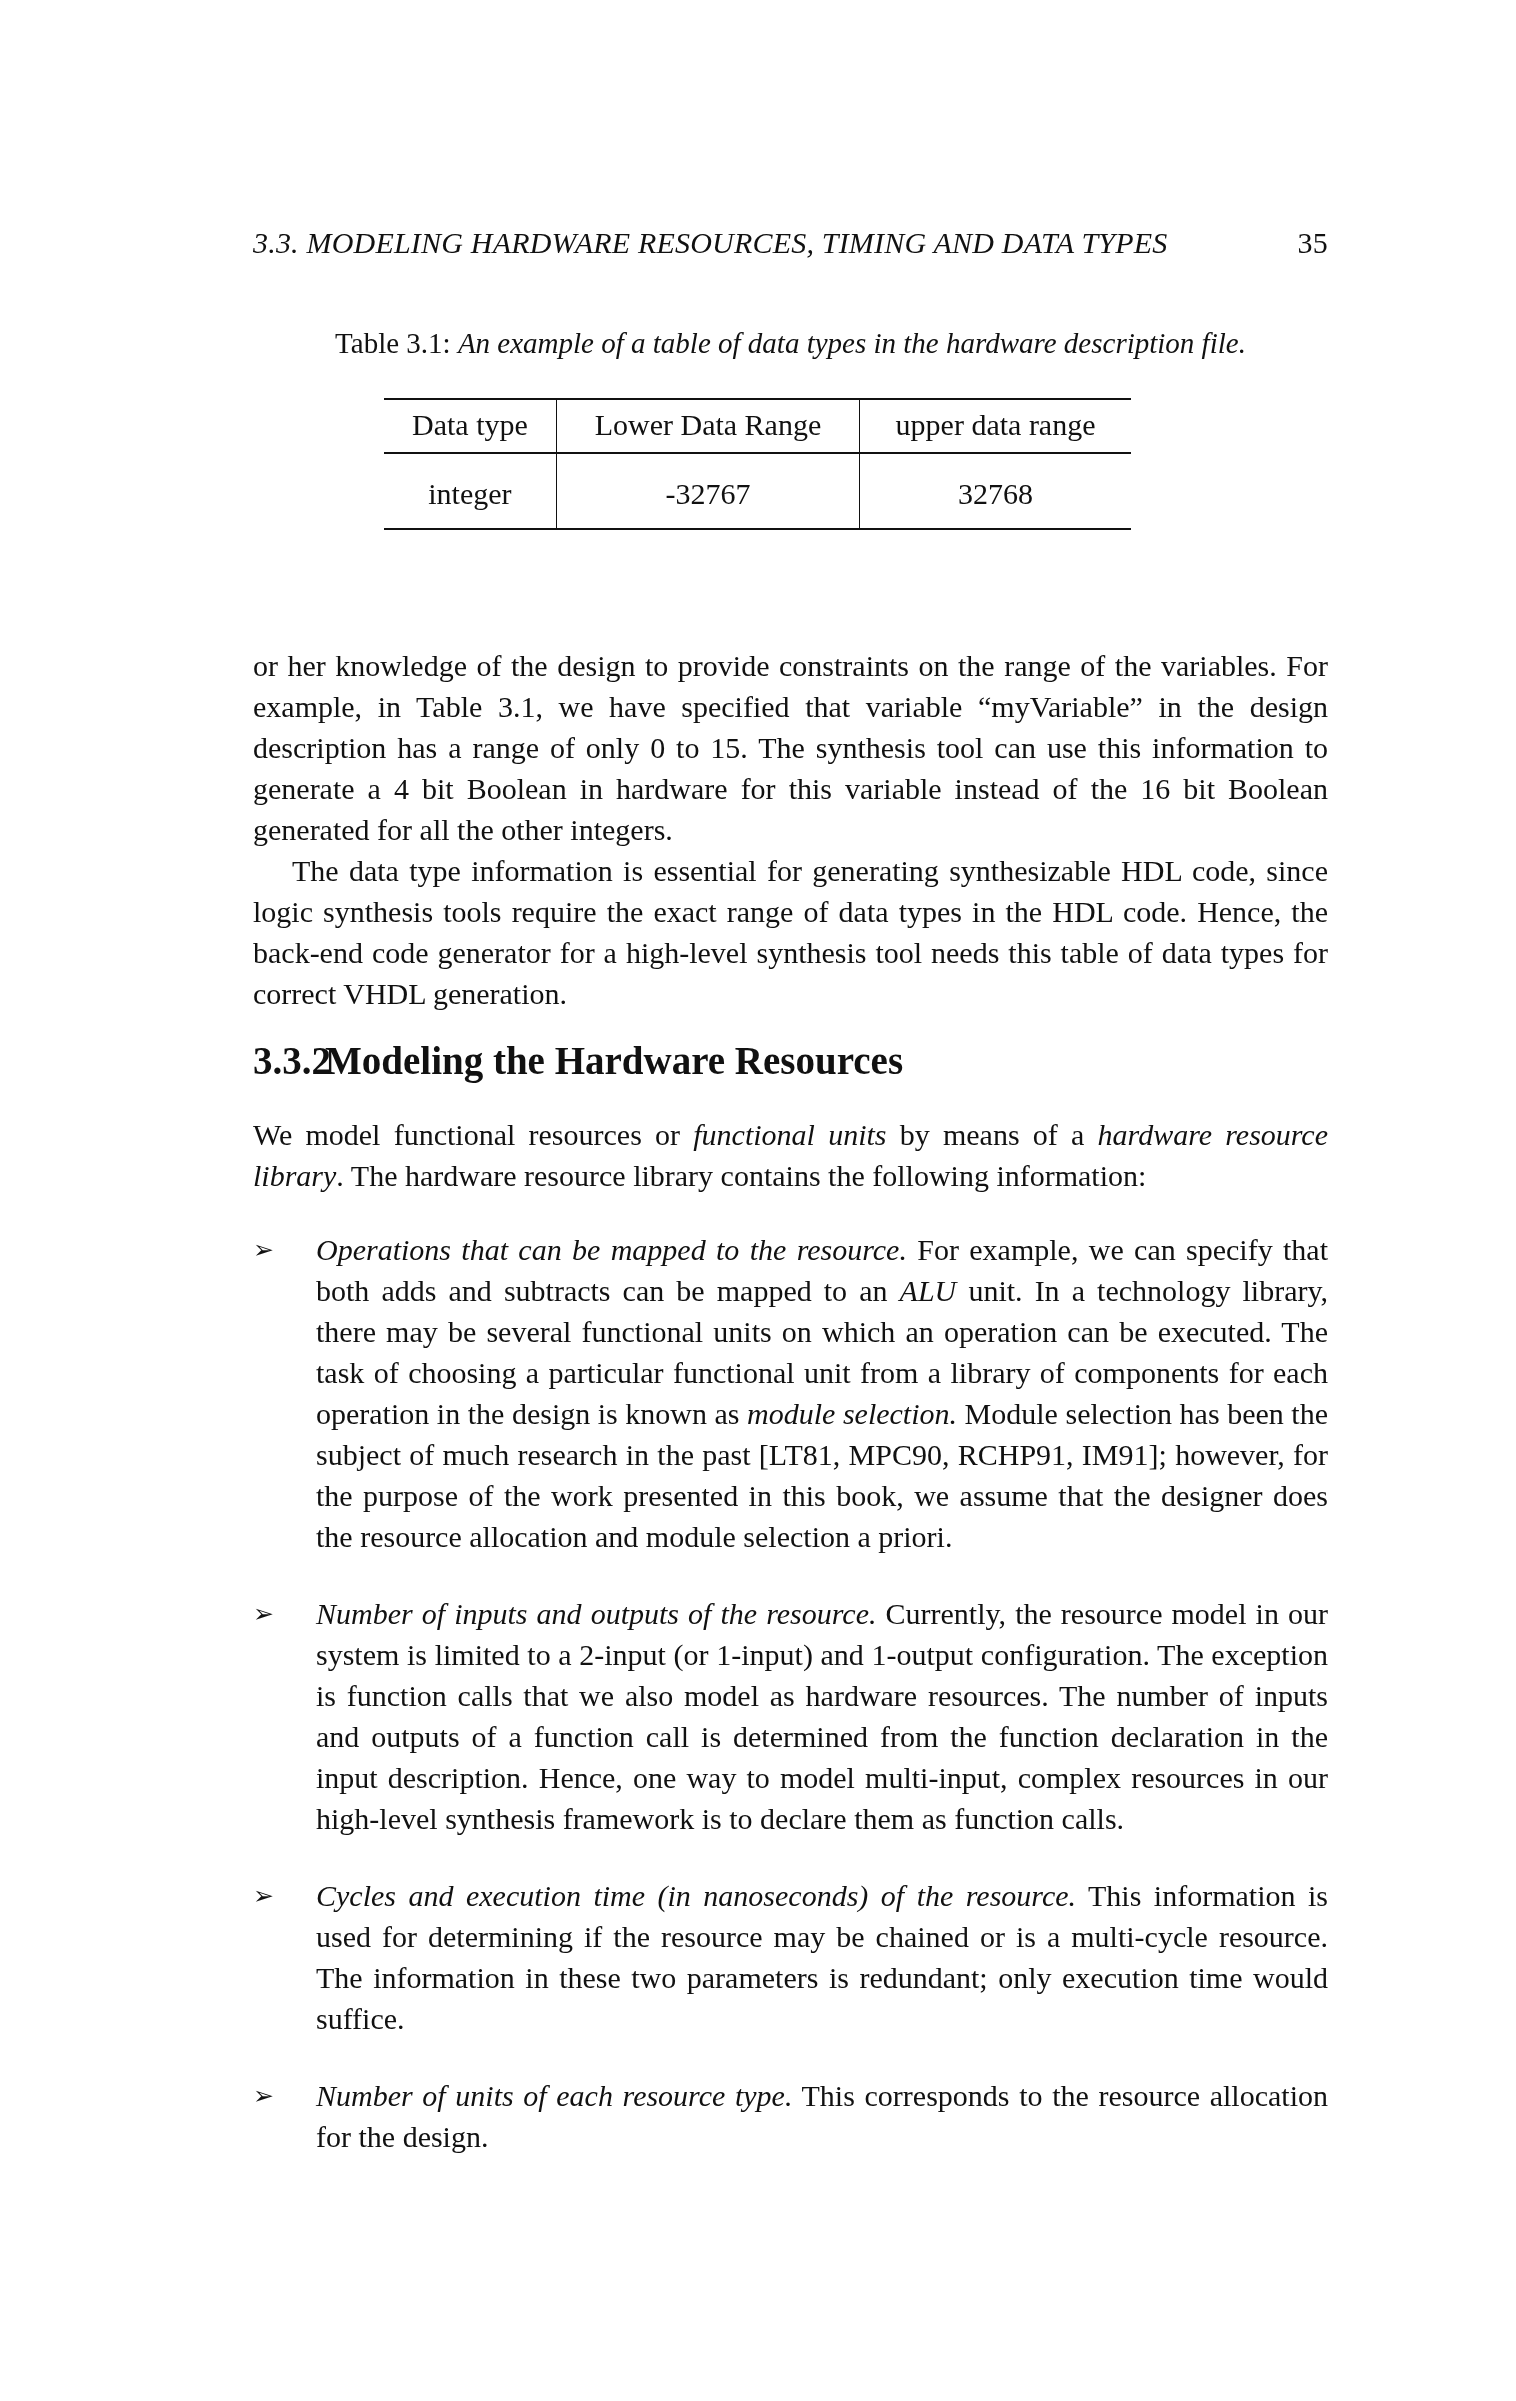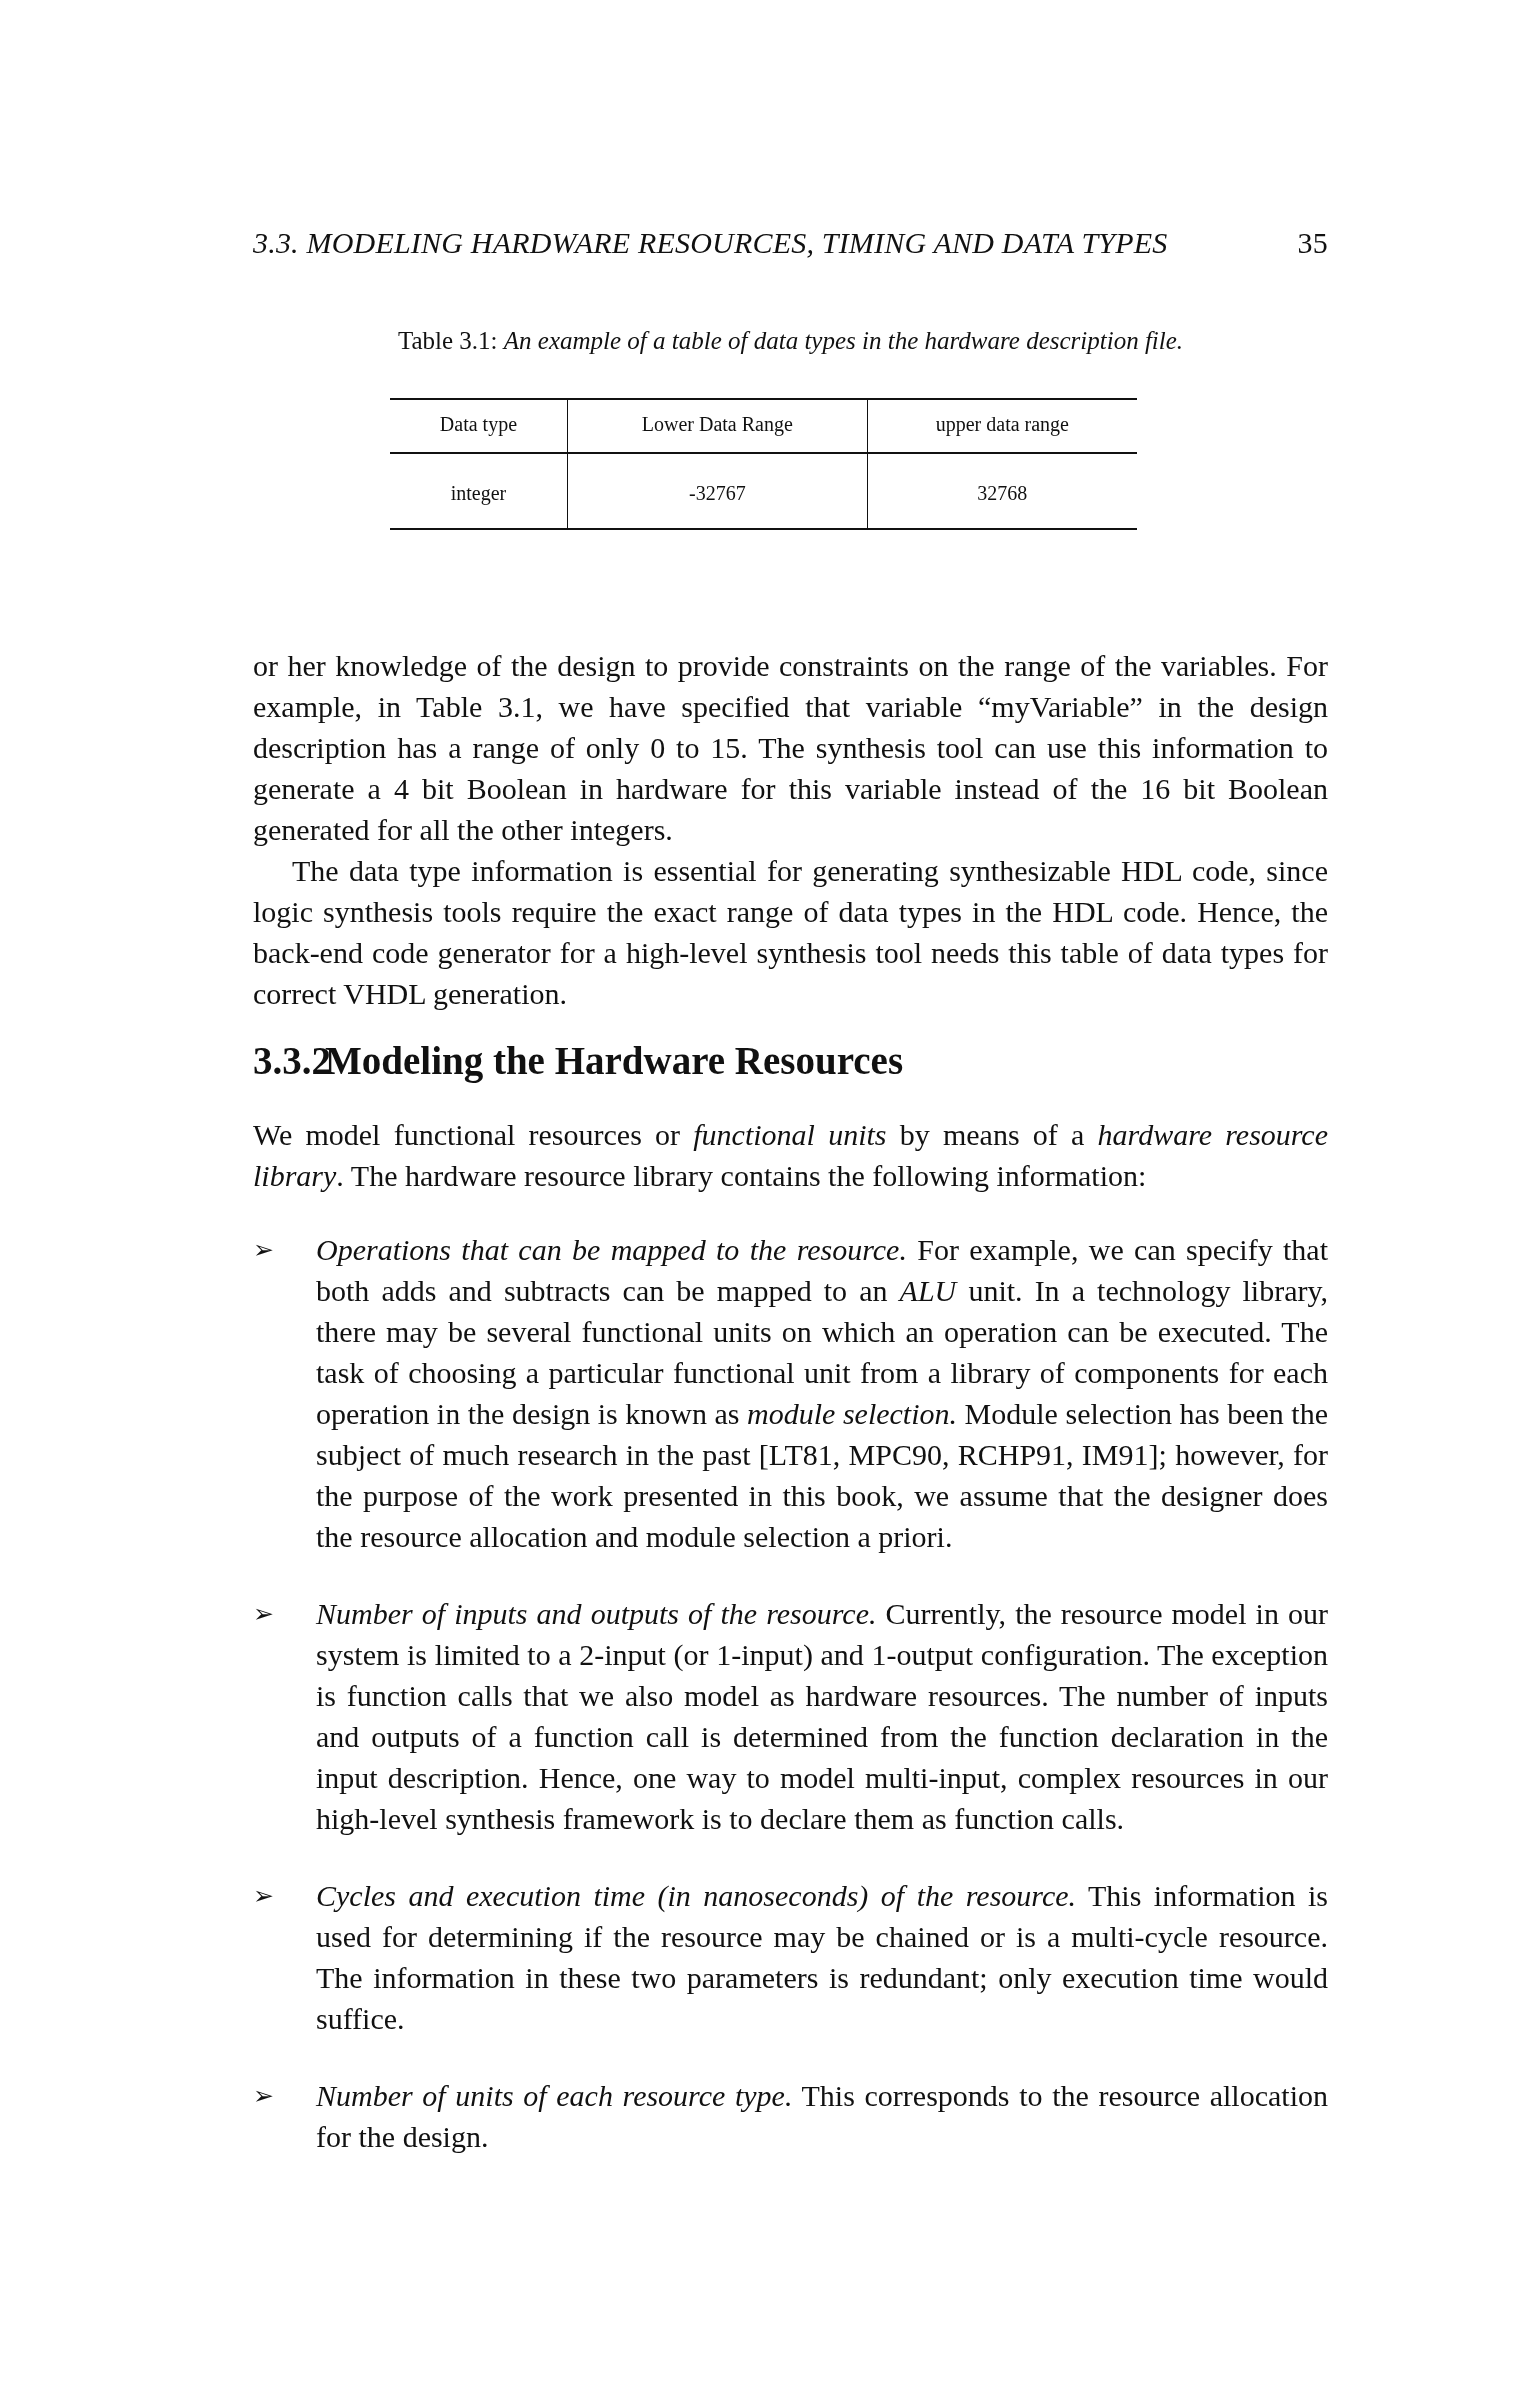--- a/index.html
+++ b/index.html
@@ -9,26 +9,26 @@
   }
   .page { position: absolute; left: 253px; top: 0; width: 1075px; }
   .running-head {
     position: absolute; top: 226px; left: 0; width: 1075px;
     font-style: italic; font-size: 30px; letter-spacing: 0.2px;
     display: flex; justify-content: space-between;
   }
   .running-head .num { font-style: normal; }
   .caption {
     position: absolute; top: 327px; left: 0; width: 1075px; text-align: center;
-    font-size: 25px;
+    font-size: 29px;
   }
   .caption i { font-style: italic; }
   table.dtable {
-    position: absolute; top: 398px; left: 137px; width: 747px;
-    border-collapse: collapse; font-size: 20px;
+    position: absolute; top: 398px; left: 131px; width: 747px;
+    border-collapse: collapse; font-size: 30px;
     border-top: 2.5px solid #111; border-bottom: 2.5px solid #111;
   }
   table.dtable th, table.dtable td {
     font-weight: normal; text-align: center; padding: 0 15px; line-height: 39px;
   }
   table.dtable thead th { padding-top: 5px; padding-bottom: 8.4px; border-bottom: 2.5px solid #111; }
   table.dtable tbody tr:first-child td { padding-top: 20px; }
   table.dtable tbody tr:last-child td { padding-bottom: 15px; }
   table.dtable .sep { border-right: 1.7px solid #111; }
   .body-text {

